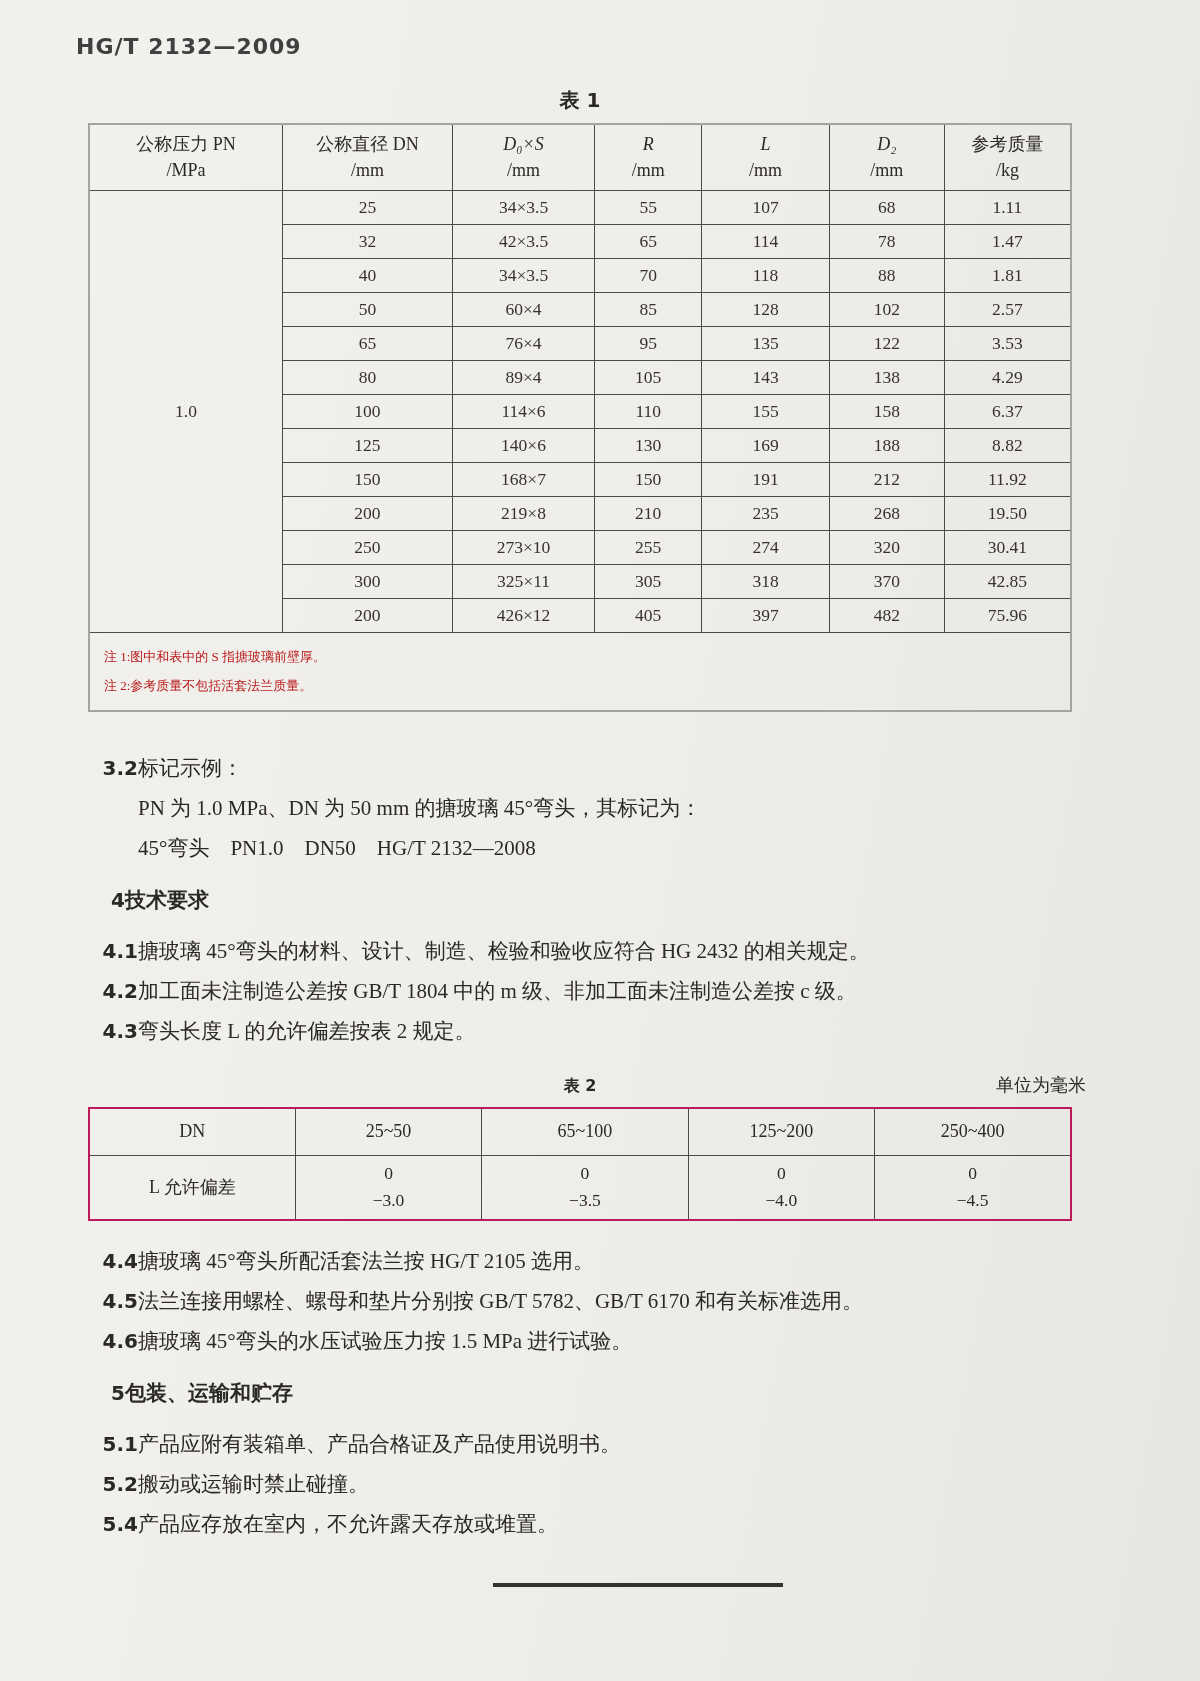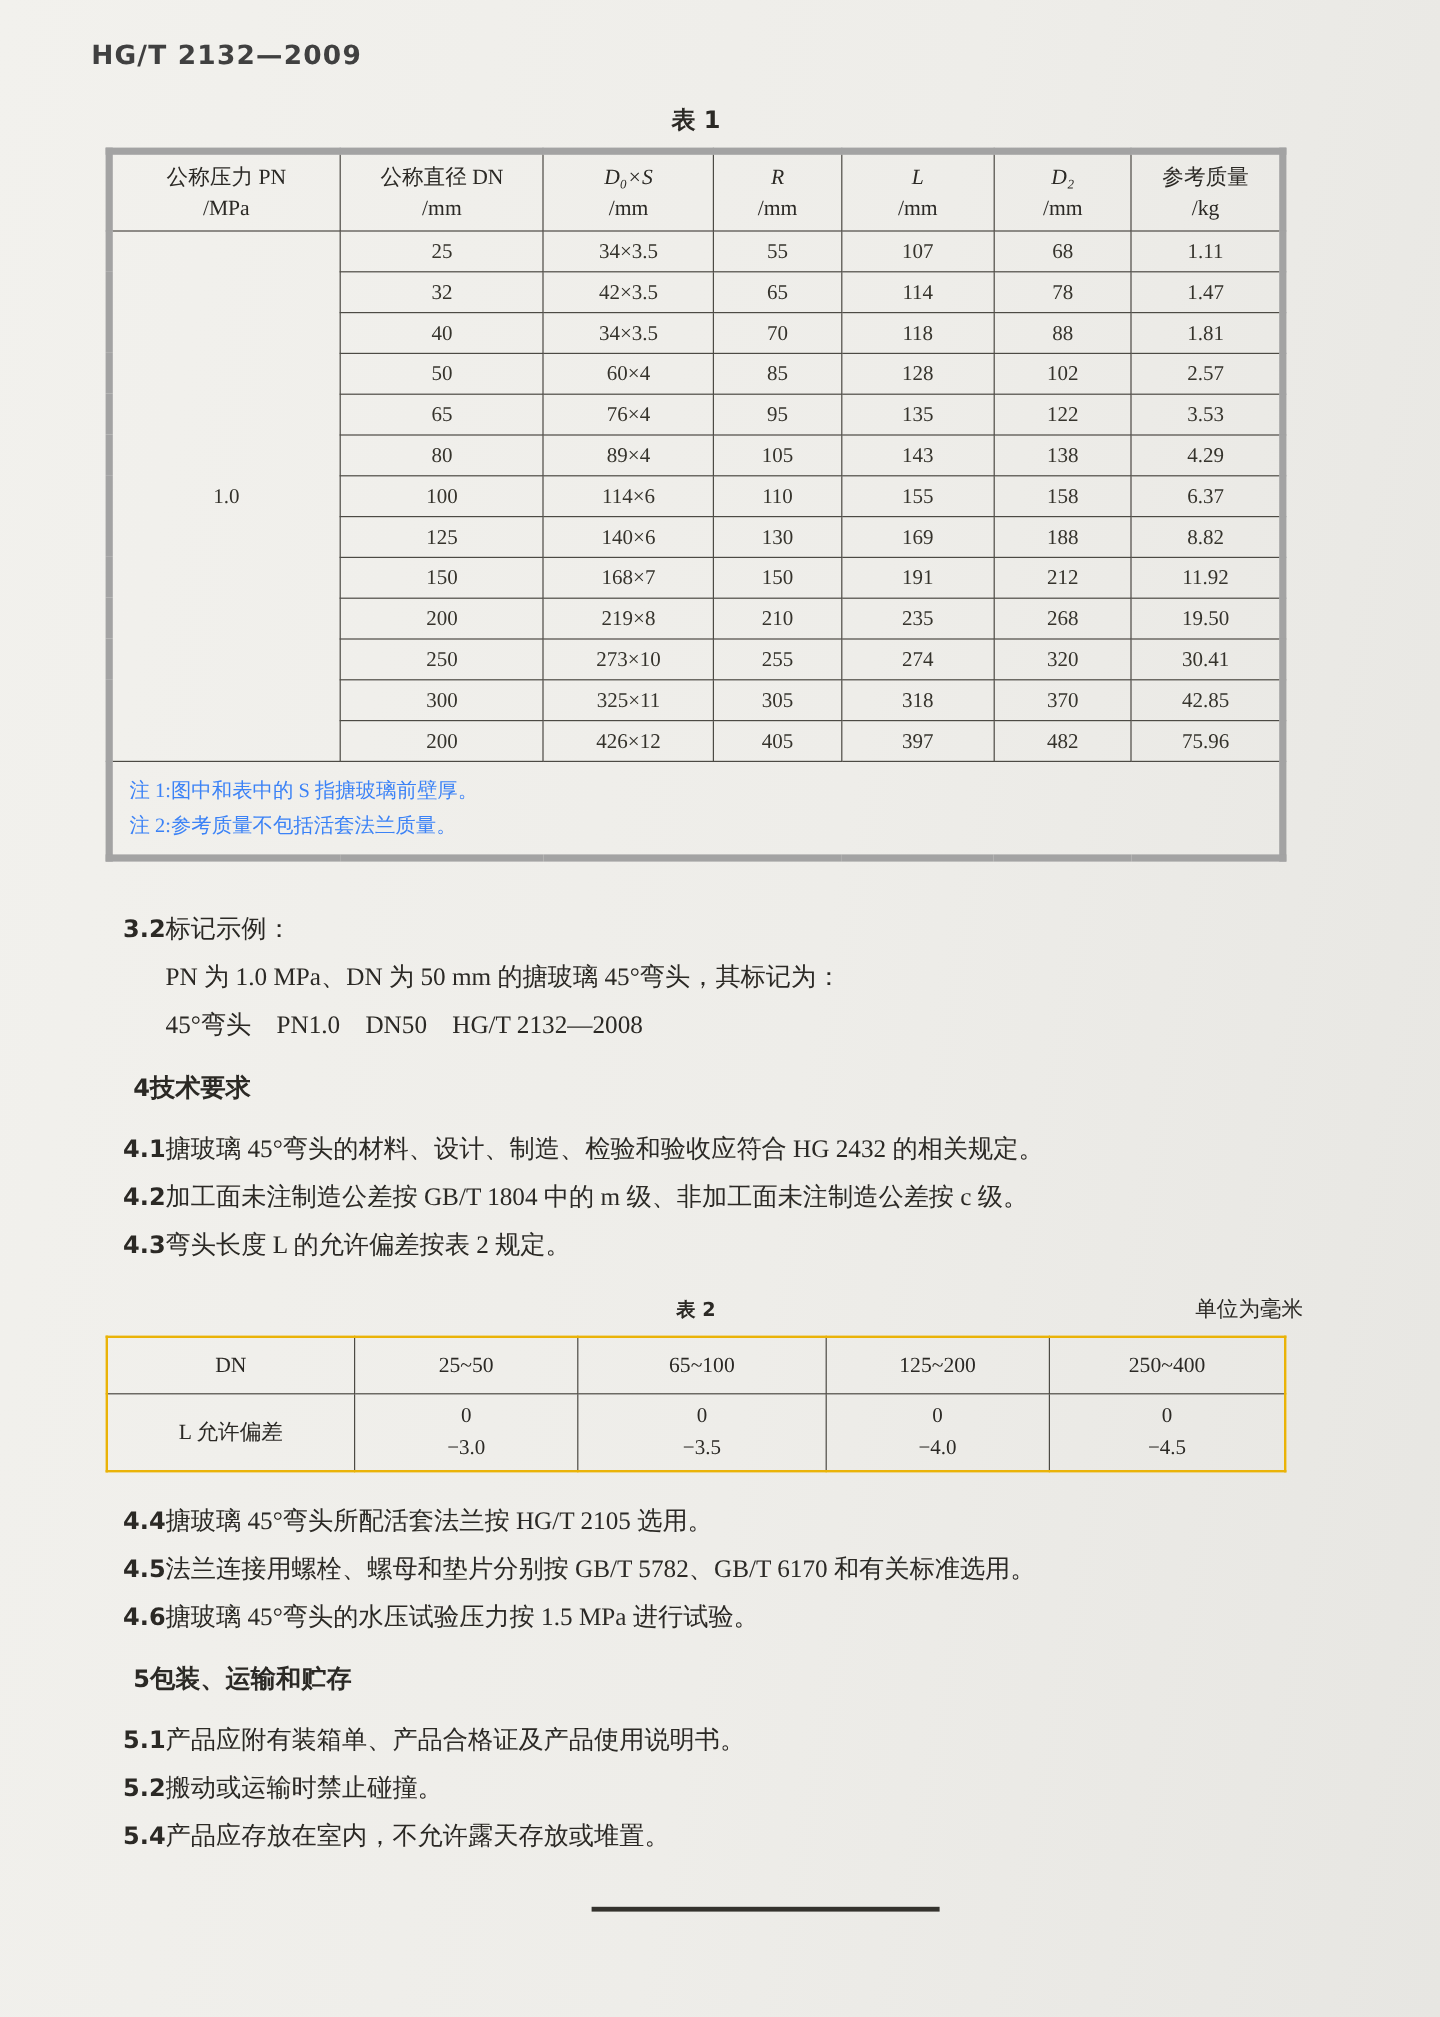--- a/index.html
+++ b/index.html
@@ -17,30 +17,30 @@
     font-weight:bold; font-size:22px; letter-spacing:1px; color:#404040;
     margin-left:-12px;
   }
 
   .t1-title{
     text-align:center; font-family:"DejaVu Sans","Liberation Sans",sans-serif;
     font-weight:bold; font-size:20px; margin:28px 0 9px;
   }
 
   table{ border-collapse:collapse; width:100%; table-layout:fixed; }
-  .t1{ border:6px solid #a3a3a3; }
+  .t1{ border:2px solid #a3a3a3; }
   .t1 th,.t1 td{ border:1px solid #4c4a44; text-align:center; vertical-align:middle; }
   .t1 thead th{ height:66px; font-weight:normal; font-size:18px; padding:4px 0; }
   .t1 thead .h1{ line-height:1.45; }
   .t1 thead .h2{ line-height:1.45; }
   .t1 thead .ital{ font-style:italic; }
   .t1 tbody td{ height:34px; font-size:17.5px; color:#35332c; }
   .pn-cell{ font-size:18px; }
   .notes-cell{ text-align:left !important; padding:9px 0 10px 14px; }
-  .note{ font-size:17px; line-height:29px; color:#3b82f6; }
+  .note{ font-size:13px; line-height:29px; color:#b91c1c; }
 
   .para{ display:flex; margin:0 0 15px 0; font-size:21px; line-height:25px;text-align:right; }
   .para .num{
     font-family:"DejaVu Sans","Liberation Sans",sans-serif; font-weight:bold;
     min-width:50px; flex:0 0 auto; font-size:20px;
   }
   .para.heading{ margin-top:27px; margin-bottom:26px; }
   .para.heading .num{ min-width:37px; }
   .para.heading .txt{
     font-family:"DejaVu Sans","Liberation Sans",sans-serif; font-weight:bold; font-size:21px;
@@ -48,21 +48,21 @@
   .para.indent{ padding-left:50px; }
   #paras1{ margin-top:44px; }
   #paras2{ margin-top:28px; }
 
   .t2-caption{ position:relative; text-align:center; margin:32px 0 10px;
     font-family:"DejaVu Sans","Liberation Sans",sans-serif; }
   .t2-title{ font-weight:bold; font-size:16px; }
   .t2-unit{ position:absolute; right:-14px; bottom:0;
     font-family:"Liberation Serif","DejaVu Serif",serif; font-size:18px; font-weight:normal; }
 
-  .t2{ border:2px solid #eab308; }
+  .t2{ border:2px solid #be185d; }
   .t2 td{ border:1px solid #4c4a44; text-align:center; vertical-align:middle; font-size:18px; }
   .t2 .t2h{ height:48px; }
   .t2 .t2d{ height:64px; }
   .t2 .tol div{ line-height:27px; font-size:17.5px; }
 
   .end-line{ width:290px; height:4px; background:#34322d; margin:46px auto 0;
     transform:translateX(58px); }
 </style>
 </head>
 <body>

